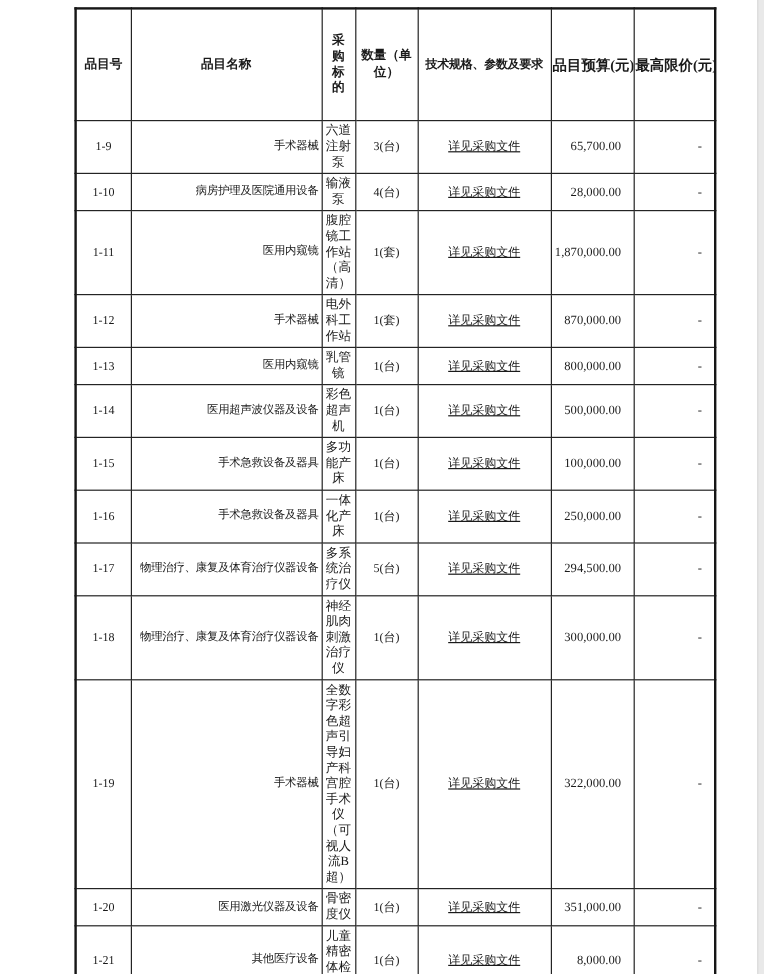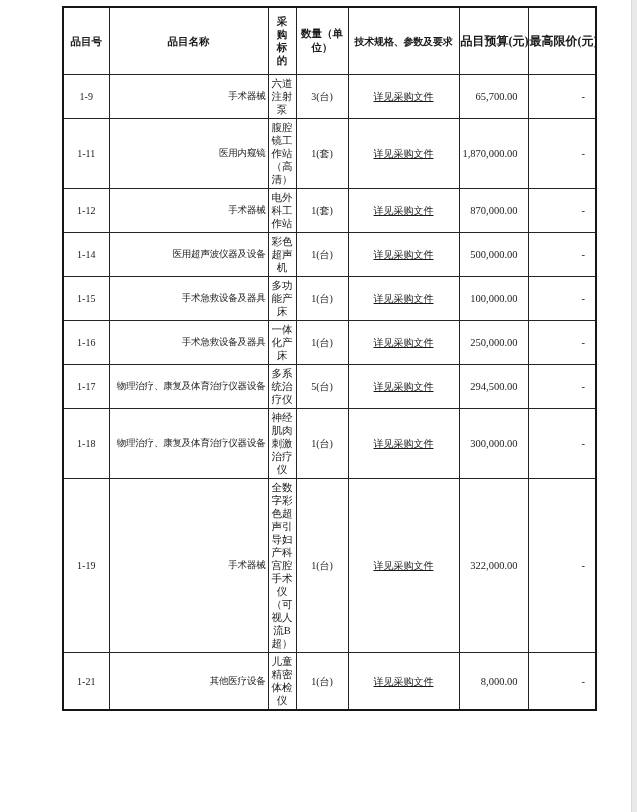--- a/index.html
+++ b/index.html
@@ -38,21 +38,21 @@
     text-align: center;
     vertical-align: middle;
     font-size: 10.5px;
     line-height: 13px;
     padding: 2px 2px;
     overflow: hidden;
     word-break: normal;
   }
   .proc-table thead th {
     font-weight: bold;
-    padding: 7px 1px;
+    padding: 20px 1px;
   }
   
   col.c-id     { width: 46px; }
   col.c-name   { width: 159px; }
   col.c-target { width: 28px; }
   col.c-qty    { width: 52px; }
   col.c-spec   { width: 111px; }
   col.c-budget { width: 69px; }
   col.c-max    { width: 68px; }
 
@@ -107,20 +107,29 @@
   <tr class="data-row">
     <td class="col-id">1-9</td>
     <td class="col-name">手术器械</td>
     <td class="col-target">六道注射泵</td>
     <td class="col-qty">3(台)</td>
     <td class="col-spec">详见采购文件</td>
     <td class="col-budget">65,700.00</td>
     <td class="col-max">-</td>
   </tr>
 
+  <tr class="data-row">
+    <td class="col-id">1-10</td>
+    <td class="col-name">病房护理及医院通用设备</td>
+    <td class="col-target">输液泵</td>
+    <td class="col-qty">4(台)</td>
+    <td class="col-spec">详见采购文件</td>
+    <td class="col-budget">28,000.00</td>
+    <td class="col-max">-</td>
+  </tr>
 
   <tr class="data-row">
     <td class="col-id">1-11</td>
     <td class="col-name">医用内窥镜</td>
     <td class="col-target">腹腔镜工作站（高清）</td>
     <td class="col-qty">1(套)</td>
     <td class="col-spec">详见采购文件</td>
     <td class="col-budget">1,870,000.00</td>
     <td class="col-max">-</td>
   </tr>
@@ -128,20 +137,29 @@
   <tr class="data-row">
     <td class="col-id">1-12</td>
     <td class="col-name">手术器械</td>
     <td class="col-target">电外科工作站</td>
     <td class="col-qty">1(套)</td>
     <td class="col-spec">详见采购文件</td>
     <td class="col-budget">870,000.00</td>
     <td class="col-max">-</td>
   </tr>
 
+  <tr class="data-row">
+    <td class="col-id">1-13</td>
+    <td class="col-name">医用内窥镜</td>
+    <td class="col-target">乳管镜</td>
+    <td class="col-qty">1(台)</td>
+    <td class="col-spec">详见采购文件</td>
+    <td class="col-budget">800,000.00</td>
+    <td class="col-max">-</td>
+  </tr>
 
   <tr class="data-row">
     <td class="col-id">1-14</td>
     <td class="col-name">医用超声波仪器及设备</td>
     <td class="col-target">彩色超声机</td>
     <td class="col-qty">1(台)</td>
     <td class="col-spec">详见采购文件</td>
     <td class="col-budget">500,000.00</td>
     <td class="col-max">-</td>
   </tr>
@@ -189,20 +207,29 @@
   <tr class="data-row">
     <td class="col-id">1-19</td>
     <td class="col-name">手术器械</td>
     <td class="col-target">全数字彩色超声引导妇产科宫腔手术仪（可视人流B超）</td>
     <td class="col-qty">1(台)</td>
     <td class="col-spec">详见采购文件</td>
     <td class="col-budget">322,000.00</td>
     <td class="col-max">-</td>
   </tr>
 
+  <tr class="data-row">
+    <td class="col-id">1-20</td>
+    <td class="col-name">医用激光仪器及设备</td>
+    <td class="col-target">骨密度仪</td>
+    <td class="col-qty">1(台)</td>
+    <td class="col-spec">详见采购文件</td>
+    <td class="col-budget">351,000.00</td>
+    <td class="col-max">-</td>
+  </tr>
 
   <tr class="data-row">
     <td class="col-id">1-21</td>
     <td class="col-name">其他医疗设备</td>
     <td class="col-target">儿童精密体检仪</td>
     <td class="col-qty">1(台)</td>
     <td class="col-spec">详见采购文件</td>
     <td class="col-budget">8,000.00</td>
     <td class="col-max">-</td>
   </tr>

